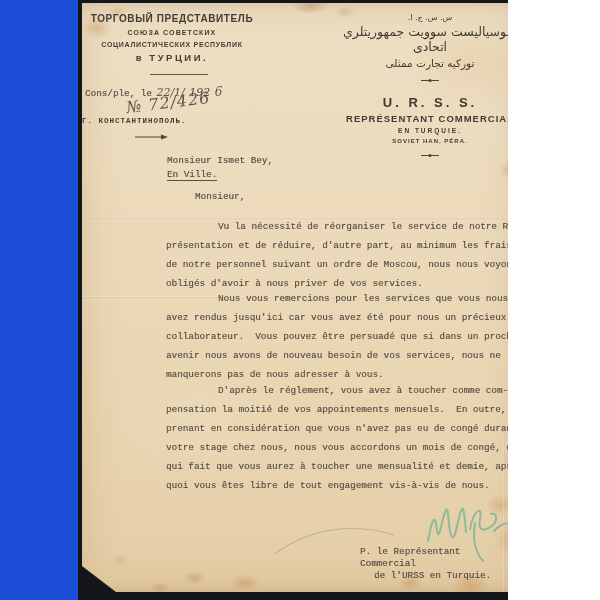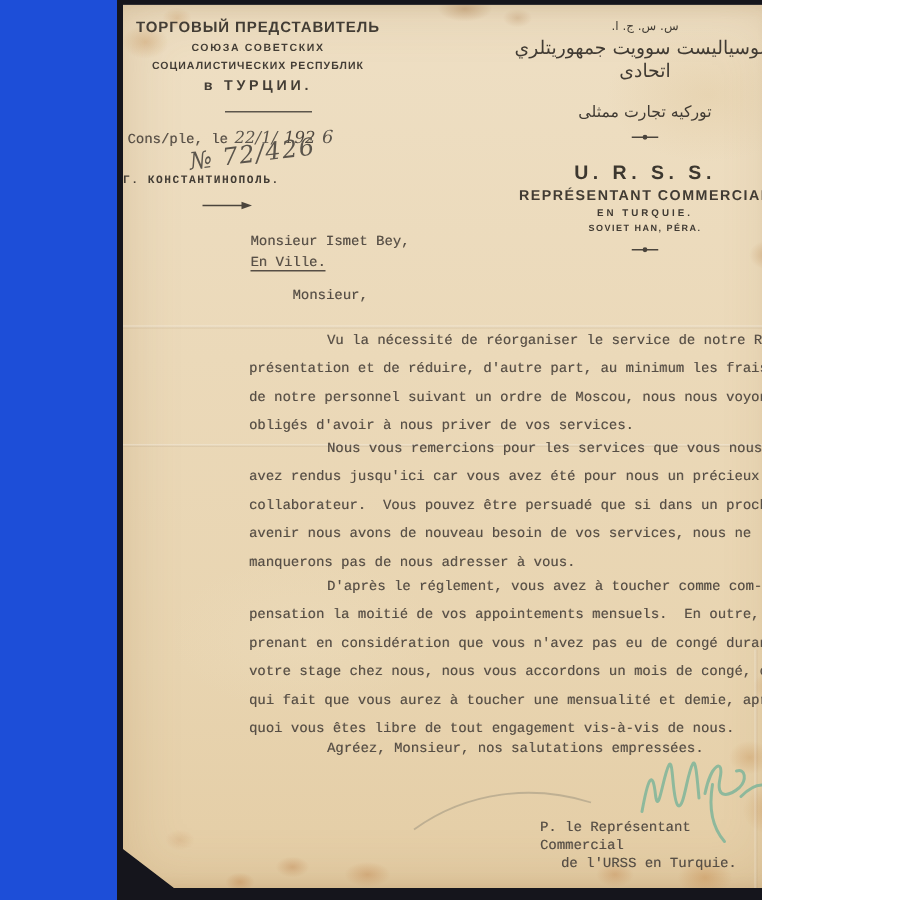--- a/index.html
+++ b/index.html
@@ -47,21 +47,21 @@
   .hdr-left{position:absolute;left:2px;top:10px;width:176px;text-align:center;color:#433d35;}
   .hdr-left .l1{font-size:10px;font-weight:bold;letter-spacing:.6px;}
   .hdr-left .l2{font-size:7px;font-weight:bold;letter-spacing:1.1px;margin-top:5px;}
   .hdr-left .l3{font-size:7px;font-weight:bold;letter-spacing:.7px;margin-top:5px;}
   .hdr-left .l4{font-size:9.5px;font-weight:bold;letter-spacing:2.5px;margin-top:4px;}
   .rule{position:absolute;background:#5d564c;height:1px;}
 
   .hdr-right{position:absolute;left:248px;top:10px;width:200px;text-align:center;color:#413b33;}
   .ar1{font-size:8px;direction:rtl;font-family:"DejaVu Sans",sans-serif;}
   .ar2{font-size:12.5px;direction:rtl;font-family:"DejaVu Sans",sans-serif;margin-top:2px;}
-  .ar3{font-size:10.5px;direction:rtl;font-family:"DejaVu Sans",sans-serif;margin-top:15px;}
+  .ar3{font-size:10.5px;direction:rtl;font-family:"DejaVu Sans",sans-serif;margin-top:3px;}
   .urss{font-size:13px;font-weight:bold;letter-spacing:3px;margin-top:8px;color:#3c372f;}
   .repr{font-size:9.5px;font-weight:bold;letter-spacing:1px;margin-top:3px;}
   .turq{font-size:6.5px;font-weight:bold;letter-spacing:2px;margin-top:3px;}
   .cons{font-size:7.5px;font-weight:bold;letter-spacing:2.5px;margin-top:7px;}
   .han {font-size:6px;font-weight:bold;letter-spacing:1px;margin-top:4px;}
 
   .mini-div{display:inline-block;margin-top:5px;}
 
   
   .typed{font-family:"Liberation Mono",monospace;font-size:9.3px;color:#564e45;
@@ -148,21 +148,20 @@
       <div class="typed para" style="top:214px">Vu la nécessité de réorganiser le service de notre Re-
 présentation et de réduire, d'autre part, au minimum les frais
 de notre personnel suivant un ordre de Moscou, nous nous voyons
 obligés d'avoir à nous priver de vos services.</div>
       <div class="typed para" style="top:378px">D'après le réglement, vous avez à toucher comme com-
 pensation la moitié de vos appointements mensuels.  En outre,
 prenant en considération que vous n'avez pas eu de congé durant
 votre stage chez nous, nous vous accordons un mois de congé, ce
 qui fait que vous aurez à toucher une mensualité et demie, après
 quoi vous êtes libre de tout engagement vis-à-vis de nous.</div>
-      <div class="typed closing">Agréez, Monsieur, nos salutations empressées.</div>
 
       <svg class="pencil-svg" width="130" height="40">
         <path d="M4,34 C40,8 84,4 122,16" stroke="rgba(110,110,100,.32)" stroke-width="1.2" fill="none"></path>
       </svg>
 
       <svg class="sig-svg" width="100" height="72">
         <g stroke="#7fb59a" stroke-width="2" fill="none" stroke-linecap="round" opacity=".85">
           <path d="M8,46 C12,24 15,17 17,35 C19,50 22,22 26,15 C29,10 28,38 32,42 C36,45 38,20 42,14 C44,11 45,27 46,37"></path>
           <path d="M50,34 C54,14 63,10 60,24 C57,38 66,36 73,30 C78,25 77,17 71,19"></path>
           <path d="M55,28 C52,46 56,58 63,66"></path>

